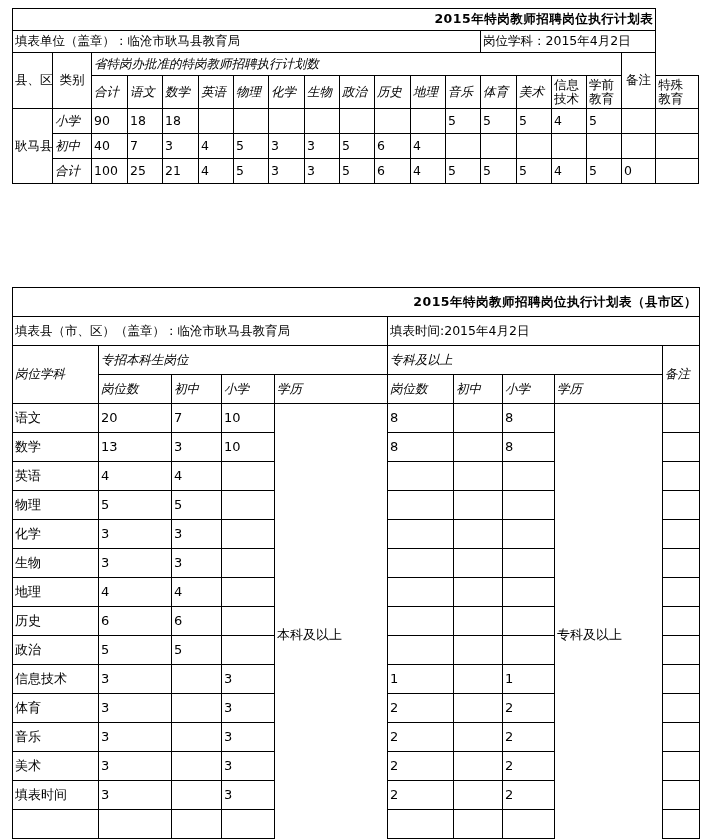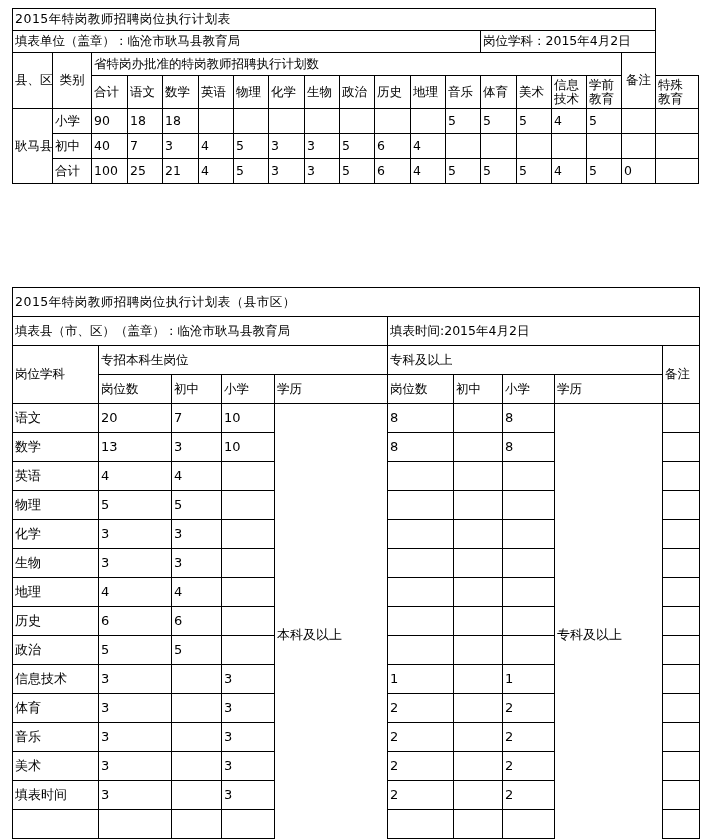--- a/index.html
+++ b/index.html
@@ -23,35 +23,35 @@
     line-height:1.15;
     padding:1px 2px;
     vertical-align:middle;
     overflow:hidden;
     white-space:nowrap;
   }
   td.num,td.txt{vertical-align:middle;}
   td.num{text-align:left;}
   .title-cell{
     border:1px solid #000;
-    text-align:left;
-    font-weight:normal;
+    text-align:right;
+    font-weight:bold;
     font-size:15px;
     letter-spacing:.5px;
     height:44px;
     vertical-align:middle;
   }
   .info-cell{
     border:1px solid #000;
     font-size:13px;
     height:26px;
     vertical-align:middle;
     padding-left:3px;
   }
-  .hdr{text-align:left;vertical-align:middle;}
+  .hdr{text-align:left;vertical-align:middle;font-style:italic;}
   .hdr-c{text-align:center;vertical-align:middle;}
   .two-line{white-space:normal;line-height:1.0;font-size:12.5px;text-align:left;}
 
   
   #t1wrap{position:absolute;left:12px;top:8px;width:687px;}
   #t1{width:687px;}
   #t1 td{height:19px;}
   #t1 td.r{height:22px;}
 
   

